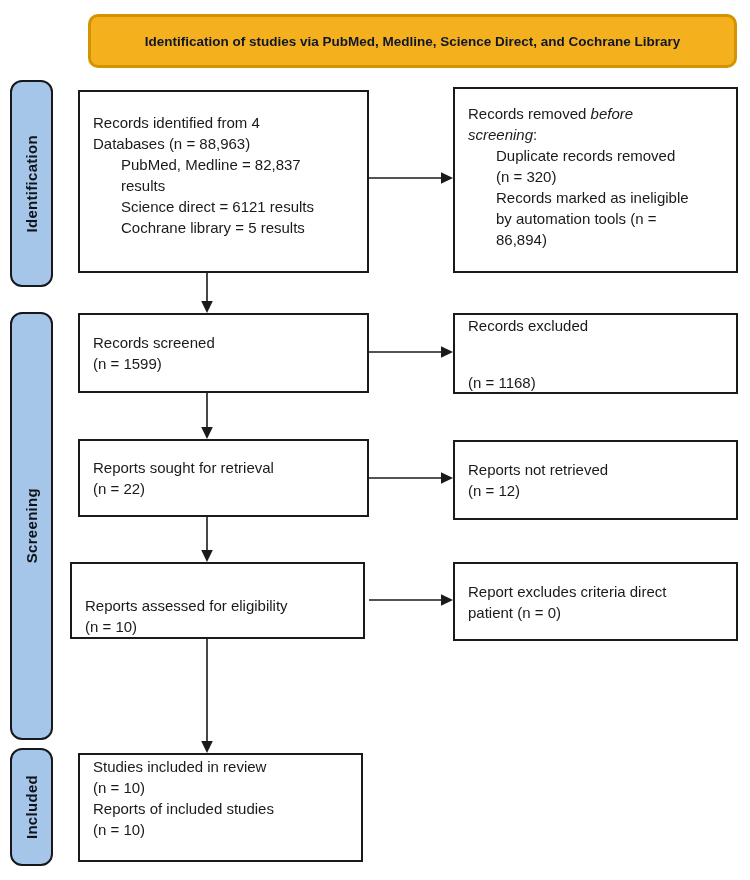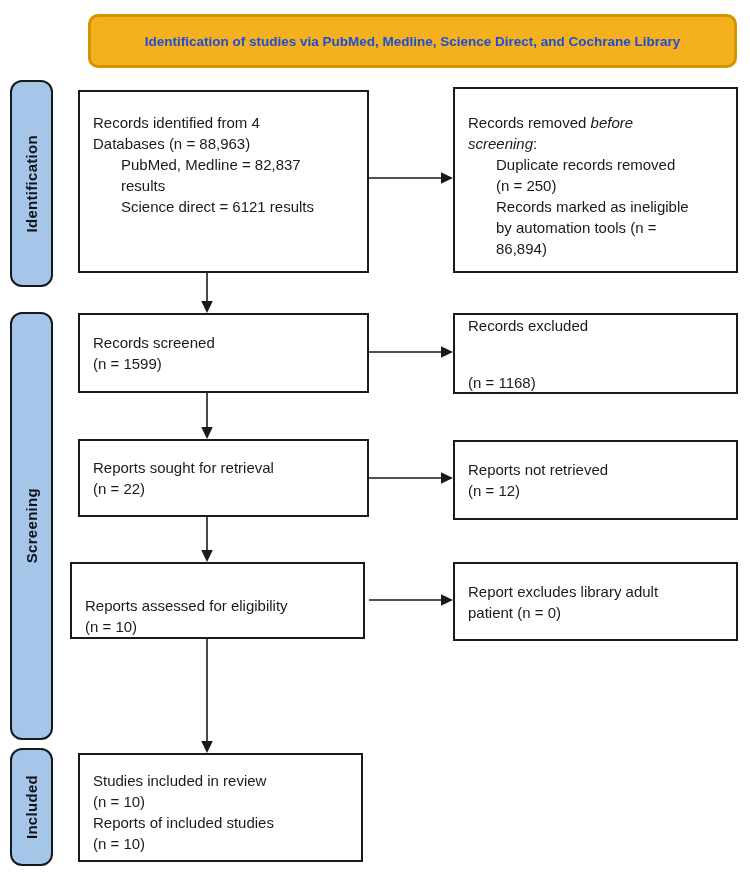--- a/index.html
+++ b/index.html
@@ -18,21 +18,21 @@
     width: 649px; height: 54px;
     box-sizing: border-box;
     background: var(--banner-fill, #F5B01E);
     border: 3px solid var(--banner-border, #D29400);
     border-radius: 10px;
     display: flex; align-items: center; justify-content: center;
   }
   .banner-label {
     font-weight: bold;
     font-size: 13.5px;
-    color: #1d4ed8;
+    color: #0f172a;
     text-align: center;
     padding: 0 10px;
   }
   .stage {
     position: absolute;
     left: 10px;
     width: 43px;
     box-sizing: border-box;
     background: var(--stage-fill, #A5C6E9);
     border: 2.5px solid var(--stage-border, #15181D);
@@ -56,28 +56,28 @@
     box-sizing: border-box;
     background: #ffffff;
     border: 2px solid var(--box-border, #1A1A1A);
     font-size: 15px;
     line-height: 21px;
   }
   .box .bline { white-space: nowrap; }
   .box .ind { padding-left: 28px; }
   .it { font-style: italic; }
   #box-l1 { left: 78px;  top: 90px;  width: 291px; height: 183px; padding: 20px 2px 0 13px; }
-  #box-r1 { left: 453px; top: 87px;  width: 285px; height: 186px; padding: 23px 6px 0 13px; }
+  #box-r1 { left: 453px; top: 87px;  width: 285px; height: 186px; padding: 14px 6px 0 13px; }
   #box-l2 { left: 78px;  top: 313px; width: 291px; height: 80px; }
   #box-r2 { left: 453px; top: 313px; width: 285px; height: 81px; gap: 36px; }
   #box-l3 { left: 78px;  top: 439px; width: 291px; height: 78px; }
   #box-r3 { left: 453px; top: 440px; width: 285px; height: 80px; }
   #box-l4 { left: 70px;  top: 562px; width: 295px; height: 77px; justify-content: flex-end; }
   #box-r4 { left: 453px; top: 562px; width: 285px; height: 79px; }
-  #box-l5 { left: 78px;  top: 753px; width: 285px; height: 109px; padding: 15px 6px 0 13px; }
+  #box-l5 { left: 78px;  top: 753px; width: 285px; height: 109px; padding: 1px 6px 0 13px; }
   .box.center {
     display: flex; flex-direction: column; justify-content: center;
     padding-left: 13px; padding-right: 0;
   }
   .arrows {
     position: absolute;
     left: 0; top: 0;
     pointer-events: none;
   }
 </style>
@@ -138,27 +138,28 @@
       </g>
     </g>
   </svg>
 
   <div class="box" id="box-l1">
     <div class="bline">Records identified from 4</div>
     <div class="bline">Databases (n = 88,963)</div>
     <div class="bline ind">PubMed, Medline = 82,837</div>
     <div class="bline ind">results</div>
     <div class="bline ind">Science direct = 6121 results</div>
+    <div class="bline ind">Cochrane library = 5 results</div>
   </div>
 
   <div class="box" id="box-r1">
     <div class="bline"><span>Records removed</span>&nbsp;<span class="it">before</span></div>
     <div class="bline"><span class="it">screening</span><span>:</span></div>
     <div class="bline ind">Duplicate records removed</div>
-    <div class="bline ind">(n = 250)</div>
+    <div class="bline ind">(n = 320)</div>
     <div class="bline ind">Records marked as ineligible</div>
     <div class="bline ind">by automation tools (n =</div>
     <div class="bline ind">86,894)</div>
   </div>
 
   <div class="box center" id="box-l2">
     <div class="bline">Records screened</div>
     <div class="bline">(n = 1599)</div>
   </div>
   <div class="box center" id="box-r2">
@@ -173,21 +174,21 @@
   <div class="box center" id="box-r3">
     <div class="bline">Reports not retrieved</div>
     <div class="bline">(n = 12)</div>
   </div>
 
   <div class="box center" id="box-l4">
     <div class="bline">Reports assessed for eligibility</div>
     <div class="bline">(n = 10)</div>
   </div>
   <div class="box center" id="box-r4">
-    <div class="bline">Report excludes library adult</div>
+    <div class="bline">Report excludes criteria direct</div>
     <div class="bline">patient (n = 0)</div>
   </div>
 
   <div class="box" id="box-l5">
     <div class="bline">Studies included in review</div>
     <div class="bline">(n = 10)</div>
     <div class="bline">Reports of included studies</div>
     <div class="bline">(n = 10)</div>
   </div>
 

